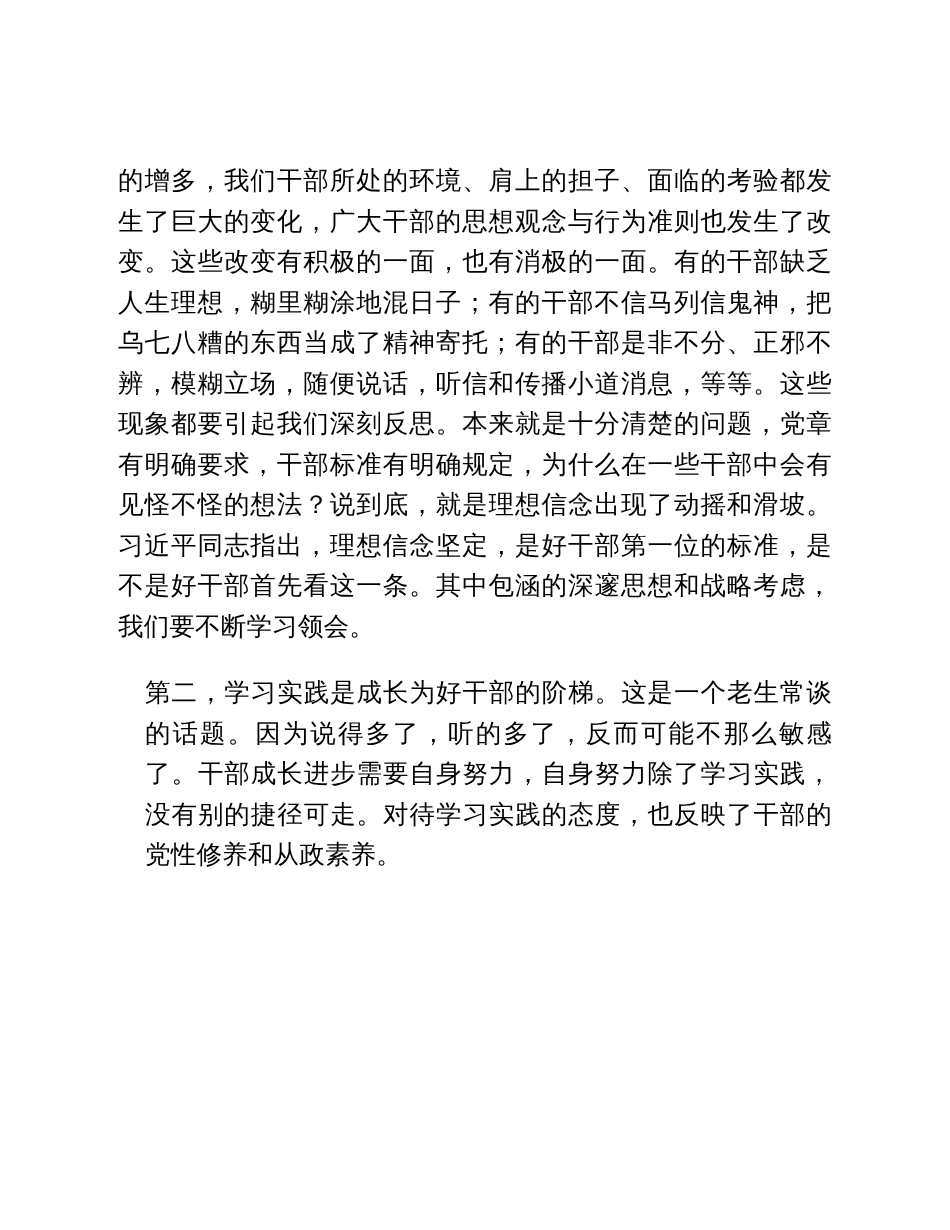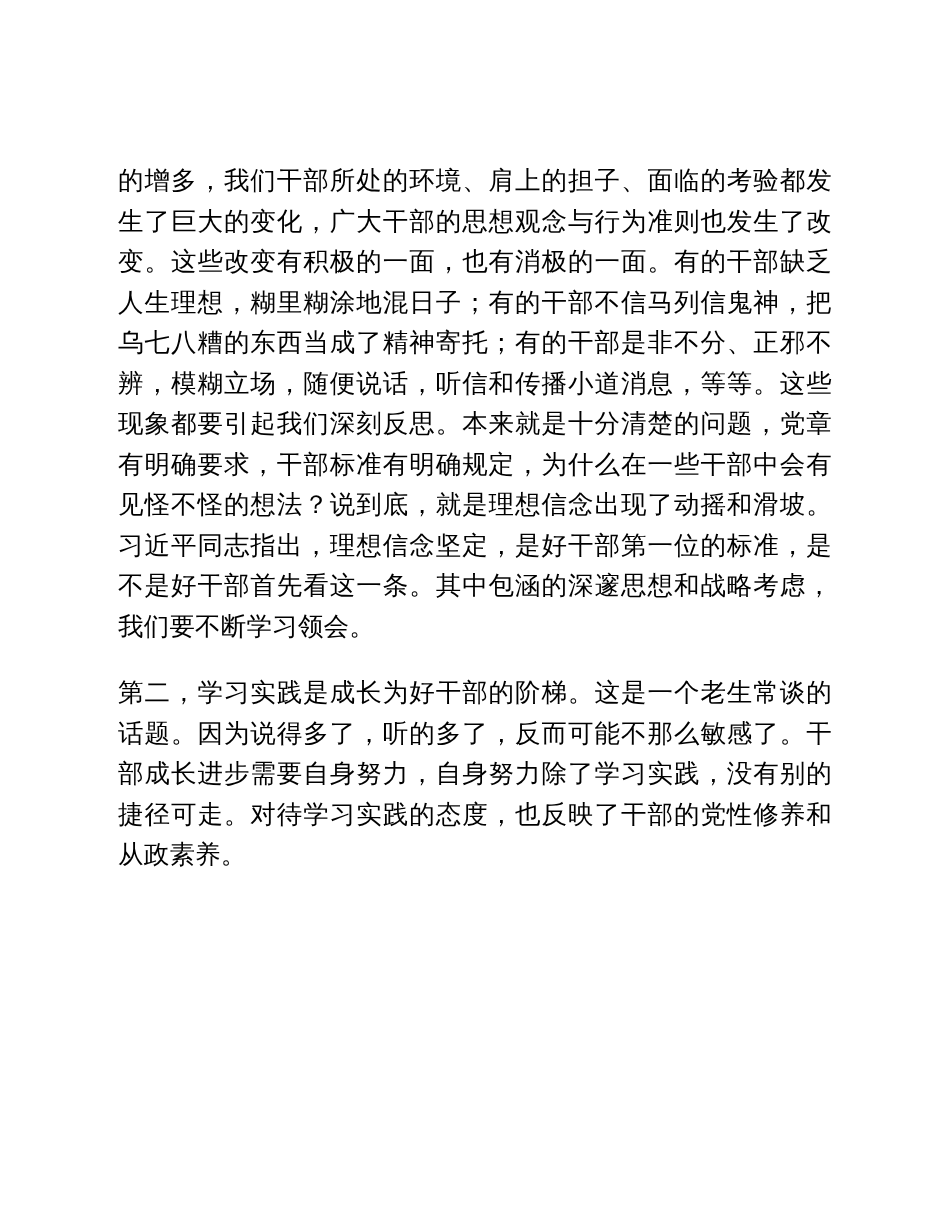--- a/index.html
+++ b/index.html
@@ -29,20 +29,21 @@
     line-height: 40.5px;
     text-align: justify;
     text-justify: inter-character;
     margin: 0 0 26px 0;
     letter-spacing: 0.2px;
     font-weight: 400;
     color: #000000;
   }
   .para:last-child {
     margin-bottom: 0;
+    margin-left: 27px;
   }
 </style>
 </head>
 <body>
 
 <div class="page">
   <div class="doc-body">
     <p class="para">的增多，我们干部所处的环境、肩上的担子、面临的考验都发生了巨大的变化，广大干部的思想观念与行为准则也发生了改变。这些改变有积极的一面，也有消极的一面。有的干部缺乏人生理想，糊里糊涂地混日子；有的干部不信马列信鬼神，把乌七八糟的东西当成了精神寄托；有的干部是非不分、正邪不辨，模糊立场，随便说话，听信和传播小道消息，等等。这些现象都要引起我们深刻反思。本来就是十分清楚的问题，党章有明确要求，干部标准有明确规定，为什么在一些干部中会有见怪不怪的想法？说到底，就是理想信念出现了动摇和滑坡。习近平同志指出，理想信念坚定，是好干部第一位的标准，是不是好干部首先看这一条。其中包涵的深邃思想和战略考虑，我们要不断学习领会。</p>
     <p class="para">第二，学习实践是成长为好干部的阶梯。这是一个老生常谈的话题。因为说得多了，听的多了，反而可能不那么敏感了。干部成长进步需要自身努力，自身努力除了学习实践，没有别的捷径可走。对待学习实践的态度，也反映了干部的党性修养和从政素养。</p>
 

